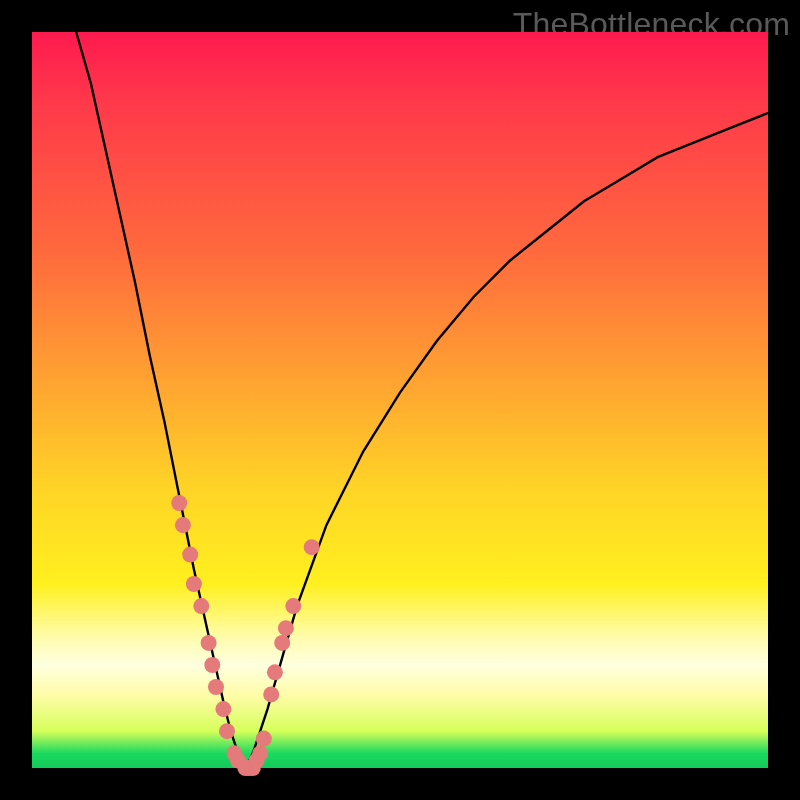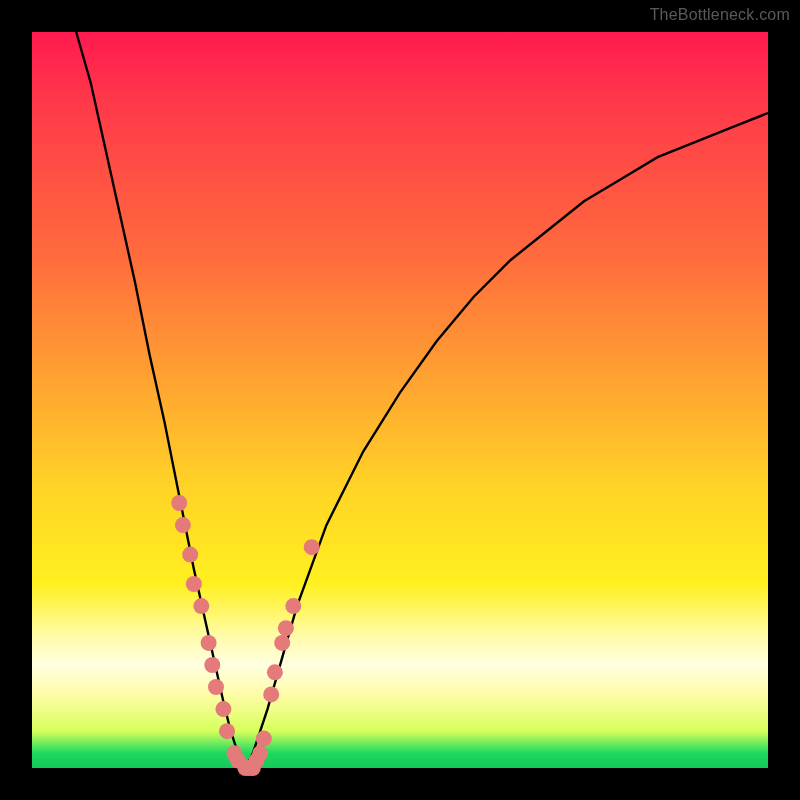--- a/index.html
+++ b/index.html
@@ -39,21 +39,21 @@
       #fffca8 90%,
       #d6ff5a 95%,
       #1bd95f 98%,
       #14c95a 100%
     );
   }
   .watermark {
     position: absolute;
     top: 6px;
     right: 10px;
-    font-size: 16px;
+    font-size: 32px;
     font-weight: 500;
     color: #5a5a5a;
     letter-spacing: 0.2px;
     user-select: none;
   }
   svg.curve {
     position: absolute;
     left: 0;
     top: 0;
     width: 736px;

